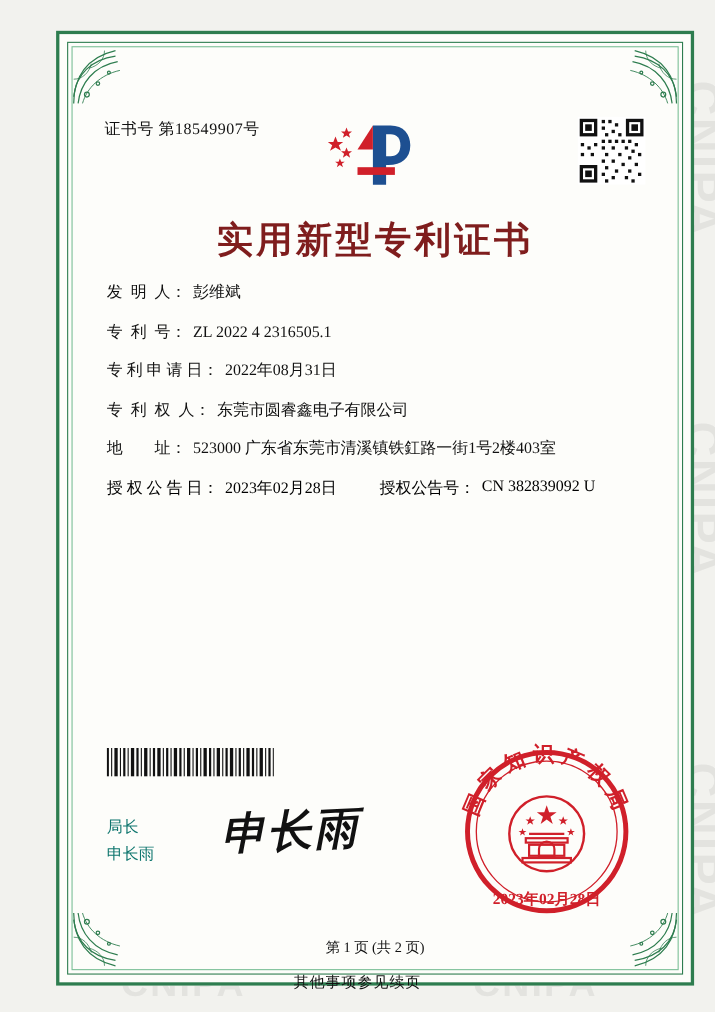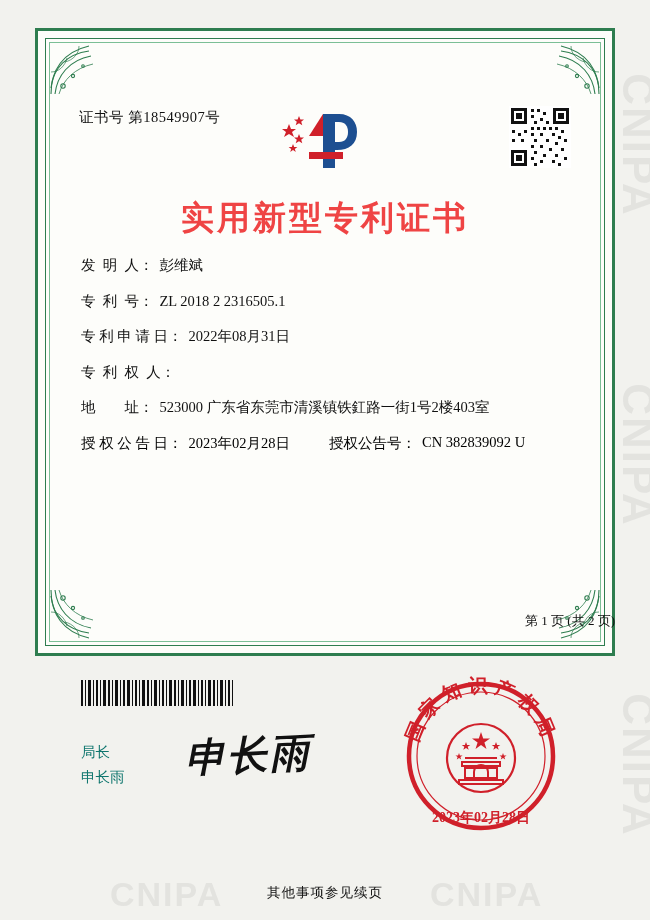--- a/index.html
+++ b/index.html
@@ -31,22 +31,22 @@
   }
   .wm-r1 { right: -60px; top: 120px; font-size: 44px; transform: rotate(90deg); transform-origin: center; }
   .wm-r2 { right: -60px; top: 430px; font-size: 44px; transform: rotate(90deg); transform-origin: center; }
   .wm-r3 { right: -60px; top: 740px; font-size: 44px; transform: rotate(90deg); transform-origin: center; }
   .wm-b1 { left: 110px;  bottom: 6px;  font-size: 34px; }
   .wm-b2 { left: 430px;  bottom: 6px;  font-size: 34px; }
 
   
   .sheet {
     position: absolute;
-    left: 35px; top: 28px;
-    width: 580px; height: 628px;
+    left: 51px; top: 28px;
+    width: 580px; height: 868px;
     background: #fdfdfa;
     z-index: 1;
   }
   
   .border-outer {
     position: absolute; inset: 0;
     border: 3px solid #2e7d4f;
   }
   .border-inner {
     position: absolute; inset: 10px;
@@ -91,21 +91,21 @@
   .qr svg { display:block; }
 
   
   .main-title {
     position: absolute;
     left: 0; right: 0; top: 168px;
     text-align: center;
     font-size: 33px;
     font-weight: bold;
     letter-spacing: 3px;
-    color: #ef4444;
+    color: #7f1d1d;
     font-family: "DejaVu Serif", "Liberation Serif", serif;
   }
 
   
   .fields {
     position: absolute;
     left: 46px; right: 40px; top: 228px;
   }
   .row {
     display: flex;
@@ -170,21 +170,21 @@
     position: absolute;
     right: 48px; top: 642px;
     width: 172px; height: 172px;
   }
   .seal svg { display:block; }
 
   
   .page-no {
     position: absolute;
     left: 0; right: 0; bottom: 26px;
-    text-align: right;
+    text-align: center;
     font-size: 13px;
     color: #111;
   }
   .outside-note {
     position: absolute;
     left: 0; right: 0; bottom: 18px;
     text-align: center;
     font-size: 13.5px;
     color: #111;
     z-index: 2;
@@ -349,28 +349,29 @@
 
   <div class="main-title">实用新型专利证书</div>
 
   <div class="fields">
     <div class="row">
       <span class="lbl">发  明  人：</span>
       <span class="val">彭维斌</span>
     </div>
     <div class="row">
       <span class="lbl">专  利  号：</span>
-      <span class="val">ZL 2018 2 2316505.1</span>
+      <span class="val">ZL 2022 4 2316505.1</span>
     </div>
     <div class="row">
       <span class="lbl">专 利 申 请 日：</span>
       <span class="val">2022年08月31日</span>
     </div>
     <div class="row">
       <span class="lbl">专  利  权  人：</span>
+      <span class="val">东莞市圆睿鑫电子有限公司</span>
     </div>
     <div class="row">
       <span class="lbl">地        址：</span>
       <span class="val">523000 广东省东莞市清溪镇铁釭路一街1号2楼403室</span>
     </div>
     <div class="row-split">
       <span class="seg1">
         <span class="lbl">授 权 公 告 日：</span>
         <span class="val">2023年02月28日</span>
       </span>

